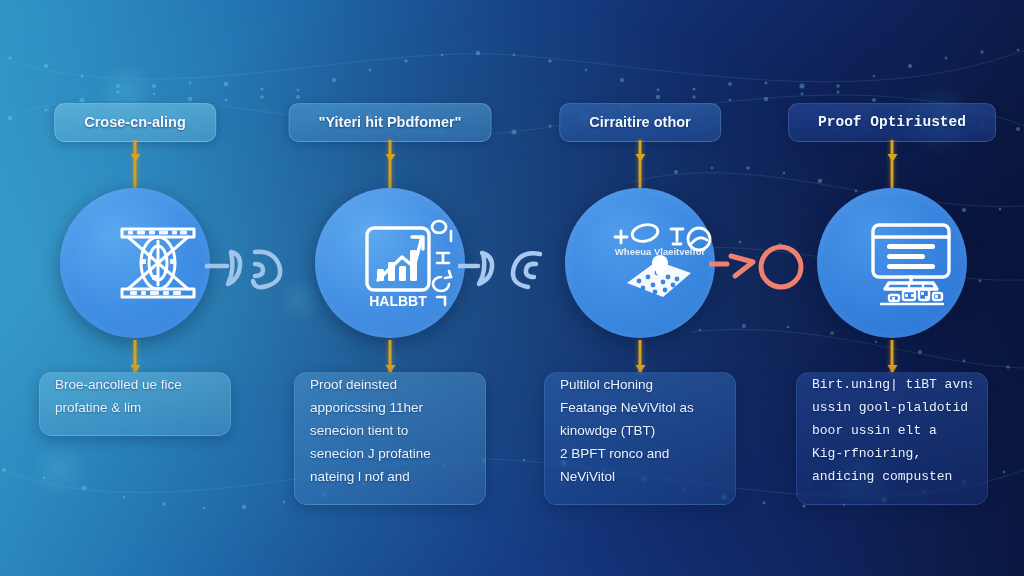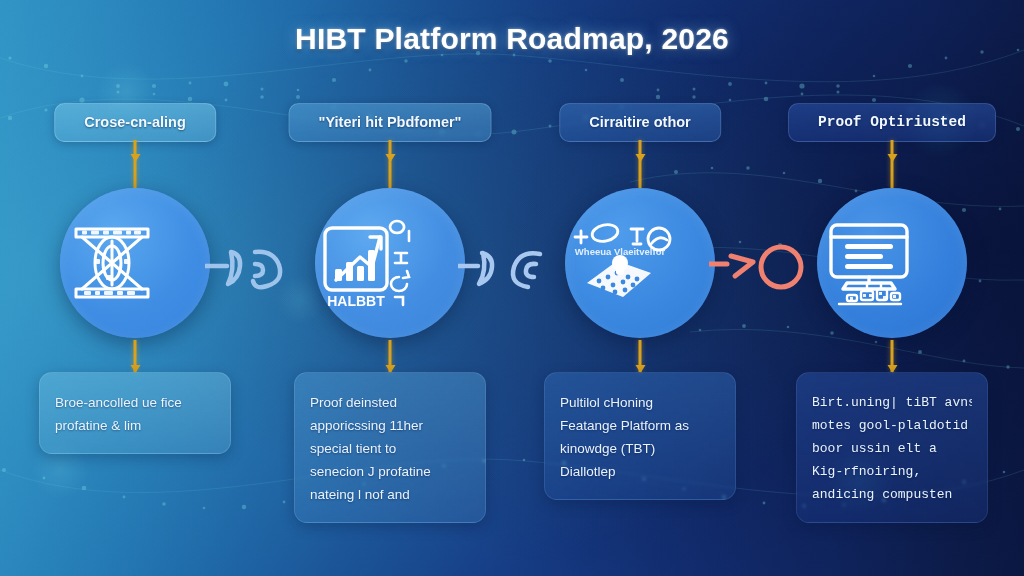--- a/index.html
+++ b/index.html
@@ -93,41 +93,41 @@
     position:absolute;left:50%;bottom:-1px;transform:translateX(-50%);
     width:0;height:0;border-left:5px solid transparent;border-right:5px solid transparent;
     border-top:8px solid #d8a11e;
   }
   .vconn.top .head{bottom:auto;top:14px;}
 
   
   .circ{
     position:absolute;top:188px;left:50%;transform:translateX(-50%);
     width:150px;height:150px;border-radius:50%;
-    display:flex;align-items:center;justify-content:flex-start;
+    display:flex;align-items:center;justify-content:flex-end;
     box-shadow:0 6px 20px rgba(4,18,52,.38), inset 0 2px 14px rgba(255,255,255,.10);
   }
   .c1 .circ{background:radial-gradient(circle at 36% 30%, #5aa8ef 0%, #3f8ee4 55%, #3682dc 100%);}
   .c2 .circ{background:radial-gradient(circle at 36% 30%, #5ea9f0 0%, #438ee2 55%, #3a83d9 100%);}
   .c3 .circ{background:radial-gradient(circle at 36% 30%, #4f9cec 0%, #3a88e0 55%, #317cd6 100%);}
   .c4 .circ{background:radial-gradient(circle at 36% 30%, #4a95e8 0%, #3480dc 55%, #2c74d2 100%);}
   .circ svg{display:block;}
 
   
   .hconn{position:absolute;top:236px;width:110px;height:62px;}
   .hconn.h1{left:205px;}
   .hconn.h2{left:458px;}
   .hconn.h3{left:709px;}
 
   
   .card{
     position:absolute;left:50%;transform:translateX(-50%);
     top:372px;width:192px;
     border-radius:13px;
-    padding:18px 15px 16px 15px;
+    padding:0 15px 16px 15px;
     box-sizing:border-box;
     box-shadow:0 4px 14px rgba(4,18,52,.26);
     backdrop-filter:blur(1.5px);
   }
   .c1 .card{background:linear-gradient(180deg,rgba(120,198,230,.40),rgba(104,180,218,.26));border:1px solid rgba(190,230,250,.18);}
   .c2 .card{background:linear-gradient(180deg,rgba(82,156,212,.44),rgba(66,134,196,.30));border:1px solid rgba(175,215,245,.16);}
   .c3 .card{background:linear-gradient(180deg,rgba(48,104,182,.50),rgba(36,84,162,.34));border:1px solid rgba(150,195,240,.15);}
   .c4 .card{background:linear-gradient(180deg,rgba(38,76,158,.56),rgba(26,56,134,.40));border:1px solid rgba(140,180,235,.14);}
   .card .ln{
     display:block;
@@ -272,21 +272,20 @@
       <path d="M0,58 C160,112 360,44 512,55 C664,66 864,112 1024,50"></path>
       <path d="M0,470 C160,530 360,450 512,460 C664,470 864,530 1024,470"></path>
       <path d="M630,182 C760,150 880,212 1024,206"></path>
       <path d="M650,252 C780,232 900,284 1024,280"></path>
       <path d="M690,332 C820,318 930,366 1024,368"></path>
     </g>
   </svg>
 
   <div class="bg-glow"></div>
 
-  <div class="title">HIBT Platform Roadmap, 2026</div>
 
   <div class="col c1">
     <div class="pill">Crose-cn-aling</div>
 
     <div class="vconn top">
         <span class="head"></span>
       </div>
 
     <div class="circ">
       <svg width="104" height="104" viewBox="0 0 104 104">
@@ -359,21 +358,21 @@
       </svg>
     </div>
 
     <div class="vconn bot">
         <span class="head"></span>
       </div>
 
     <div class="card">
       <span class="ln">Proof deinsted</span>
       <span class="ln">apporicssing 11her</span>
-      <span class="ln">special tient to</span>
+      <span class="ln">senecion tient to</span>
       <span class="ln">senecion J profatine</span>
       <span class="ln">nateing l nof and</span>
     </div>
   </div>
 
   <div class="col c3">
     <div class="pill">Cirraitire othor</div>
 
     <div class="vconn top">
         <span class="head"></span>
@@ -411,23 +410,24 @@
         <text x="55" y="44" font-family="Liberation Sans, sans-serif" font-size="9.5" font-weight="bold" fill="#ffffff" text-anchor="middle" opacity=".85">Wheeua Vlaeitvelfor</text>
       </svg>
     </div>
 
     <div class="vconn bot">
         <span class="head"></span>
       </div>
 
     <div class="card">
       <span class="ln">Pultilol cHoning</span>
-      <span class="ln">Featange Platform as</span>
+      <span class="ln">Featange NeViVitol as</span>
       <span class="ln">kinowdge (TBT)</span>
-      <span class="ln">Diallotlep</span>
+      <span class="ln">2 BPFT ronco and</span>
+      <span class="ln">NeViVitol</span>
     </div>
   </div>
 
   <div class="col c4">
     <div class="pill">Proof Optiriusted</div>
 
     <div class="vconn top">
         <span class="head"></span>
       </div>
 
@@ -462,21 +462,21 @@
         </g>
       </svg>
     </div>
 
     <div class="vconn bot">
         <span class="head"></span>
       </div>
 
     <div class="card">
       <span class="ln">Birt.uning| tiBT avns</span>
-      <span class="ln">motes gool-plaldotid</span>
+      <span class="ln">ussin gool-plaldotid</span>
       <span class="ln">boor ussin elt a</span>
       <span class="ln">Kig-rfnoiring,</span>
       <span class="ln">andicing compusten</span>
     </div>
   </div>
 
   <svg class="hconn h1" viewBox="0 0 110 62">
     <g fill="none" stroke="#9fc4ec" stroke-width="4.5" stroke-linecap="round" stroke-linejoin="round">
       <path d="M0 30 H22"></path>
       <path d="M26 16 q10 2 9 14 q-1 13 -12 18 q7 -14 3 -32 Z"></path>

